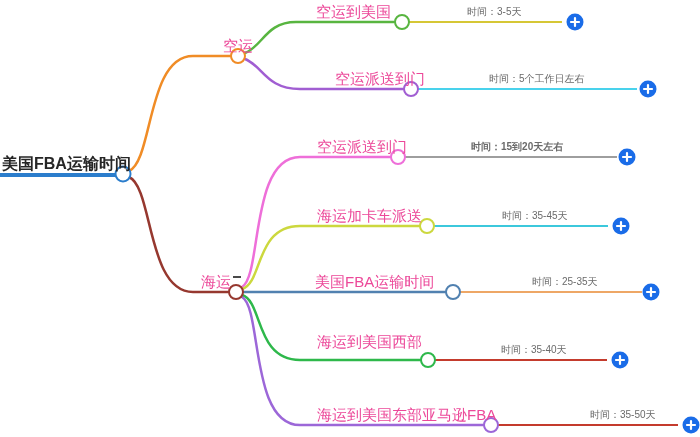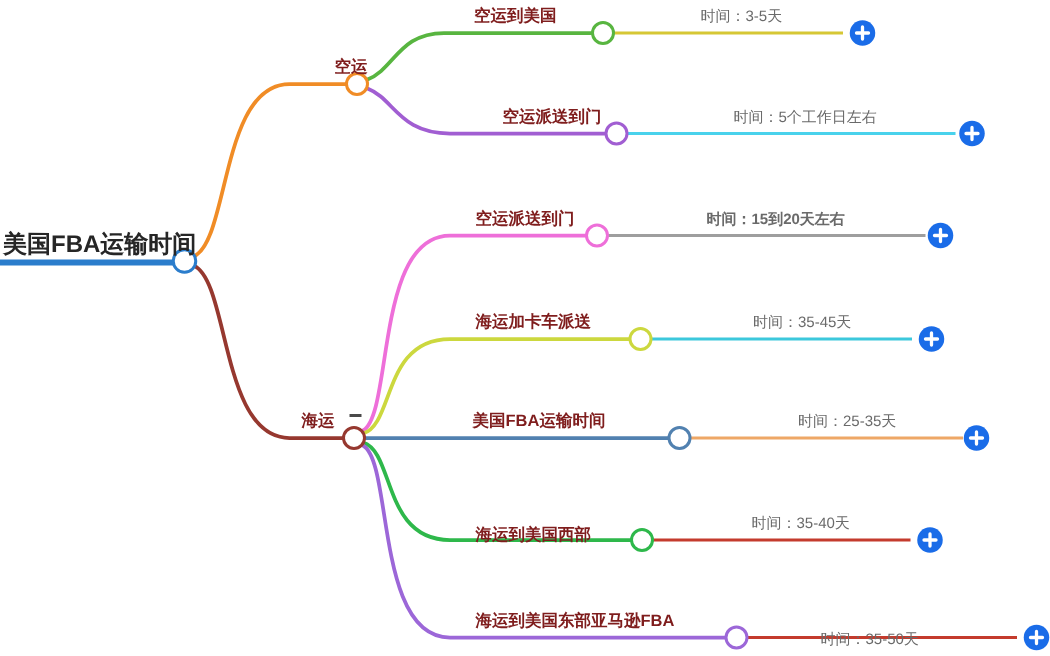--- a/index.html
+++ b/index.html
@@ -2,21 +2,21 @@
 <html><head>
 <meta charset="utf-8">
 <style>
   html,body{margin:0;padding:0;background:#ffffff;}
   .canvas{
     position:relative;width:700px;height:437px;background:#ffffff;overflow:hidden;
     font-family:"Liberation Sans","DejaVu Sans",sans-serif;
   }
   .canvas svg{position:absolute;left:0;top:0;}
   #labels div{position:absolute;white-space:nowrap;line-height:19px;cursor:default;}
-  .node-label{font-weight:bold;color:#7f1d1d;font-size:11px;}
+  .node-label{font-weight:normal;color:#ec4899;font-size:15px;}
   .root-label{font-weight:bold;color:#262626;font-size:16px;}
   .time-label{color:#6a6a6a;font-size:10px;font-weight:normal;}
 </style>
 </head>
 <body>
 
 <div class="canvas">
   <svg id="links" width="700" height="437">
       <line x1="0" y1="175" x2="117" y2="175" stroke="#2b7dcc" stroke-width="4"></line>
       <path d="M129,171 C153,161 147,56 193,56 L232,56" fill="none" stroke="#f08c26" stroke-width="2.5" stroke-linecap="round"></path>
@@ -82,18 +82,18 @@
       <div class="time-label" style="left: 467px; top: 2px;">时间：3-5天</div>
       <div class="node-label" style="left: 335px; top: 69px;">空运派送到门</div>
       <div class="time-label" style="left: 489px; top: 69px;">时间：5个工作日左右</div>
       <div class="node-label" style="left: 201px; top: 272px;">海运</div>
       <div class="node-label" style="left: 317px; top: 137px;">空运派送到门</div>
       <div class="time-label" style="left: 471px; top: 137px; font-weight: bold;">时间：15到20天左右</div>
       <div class="node-label" style="left: 317px; top: 206px;">海运加卡车派送</div>
       <div class="time-label" style="left: 502px; top: 206px;">时间：35-45天</div>
       <div class="node-label" style="left: 315px; top: 272px;">美国FBA运输时间</div>
       <div class="time-label" style="left: 532px; top: 272px;">时间：25-35天</div>
-      <div class="node-label" style="left: 317px; top: 348px;">海运到美国西部</div>
+      <div class="node-label" style="left: 317px; top: 332px;">海运到美国西部</div>
       <div class="time-label" style="left: 501px; top: 340px;">时间：35-40天</div>
       <div class="node-label" style="left: 317px; top: 405px;">海运到美国东部亚马逊FBA</div>
-      <div class="time-label" style="left: 547px; top: 405px; margin-top: 12px;">时间：35-50天</div>
+      <div class="time-label" style="left: 590px; top: 405px;">时间：35-50天</div>
     </div>
 </div>
 
 </body></html>

